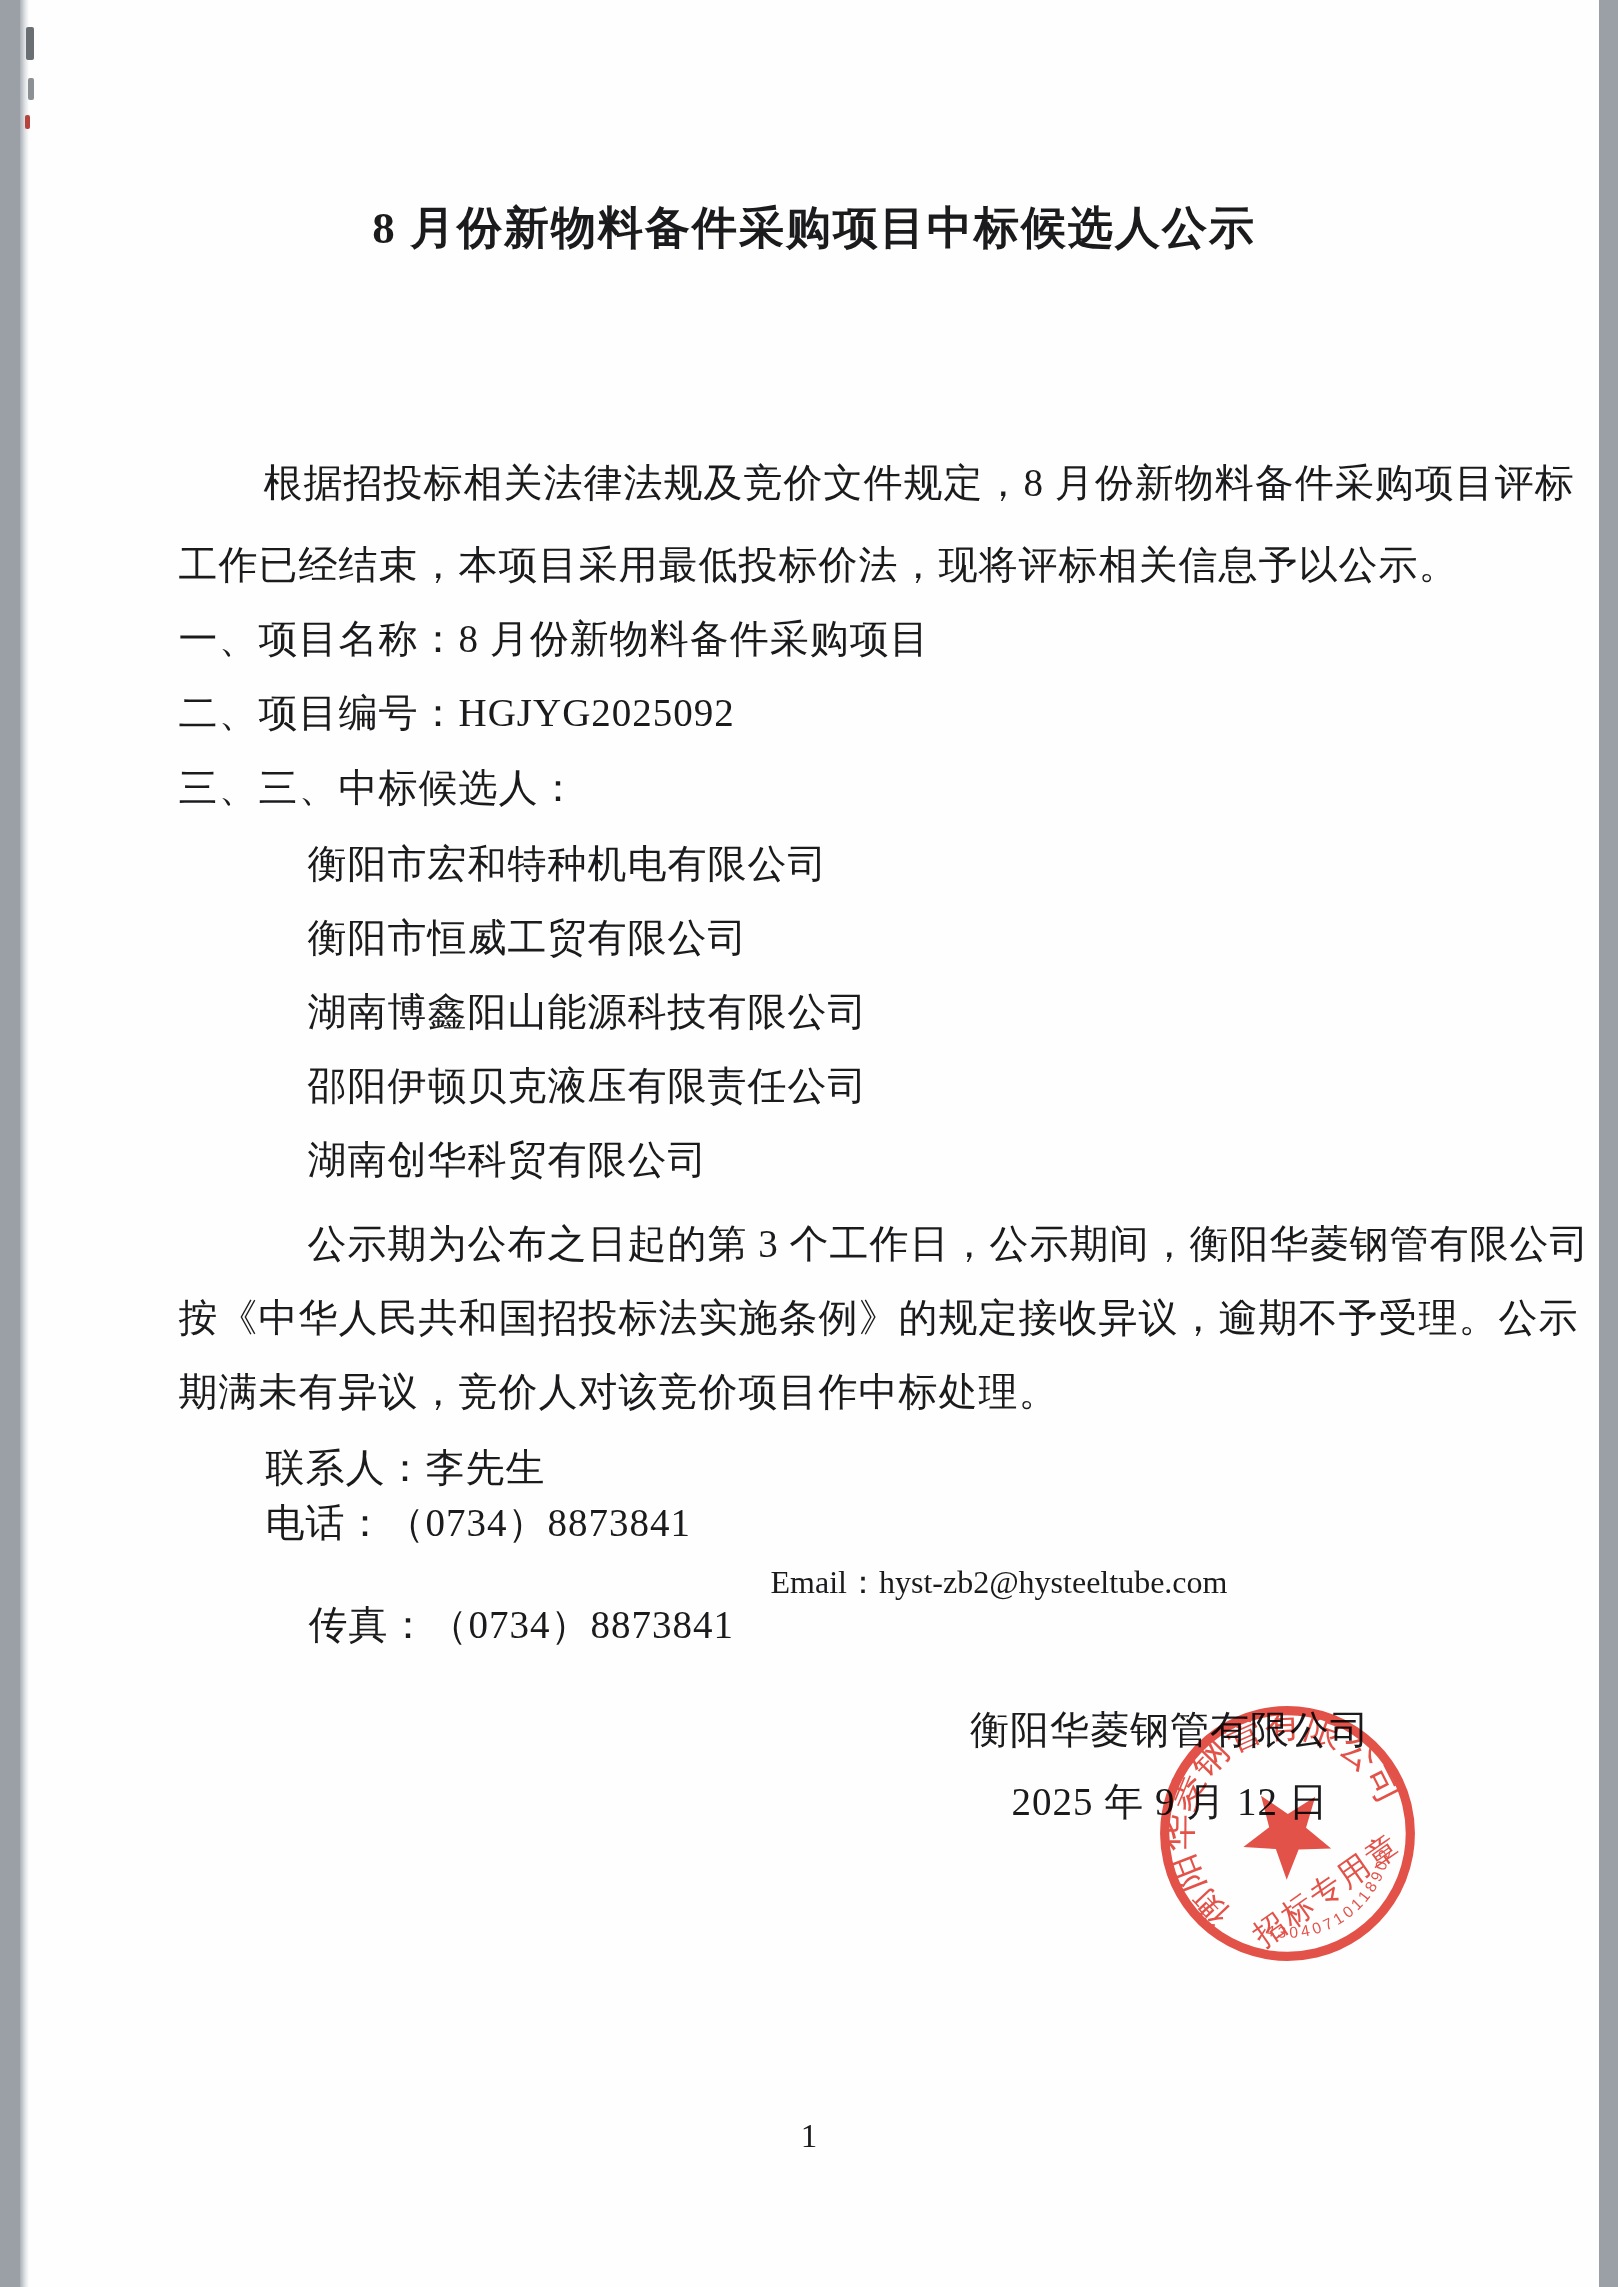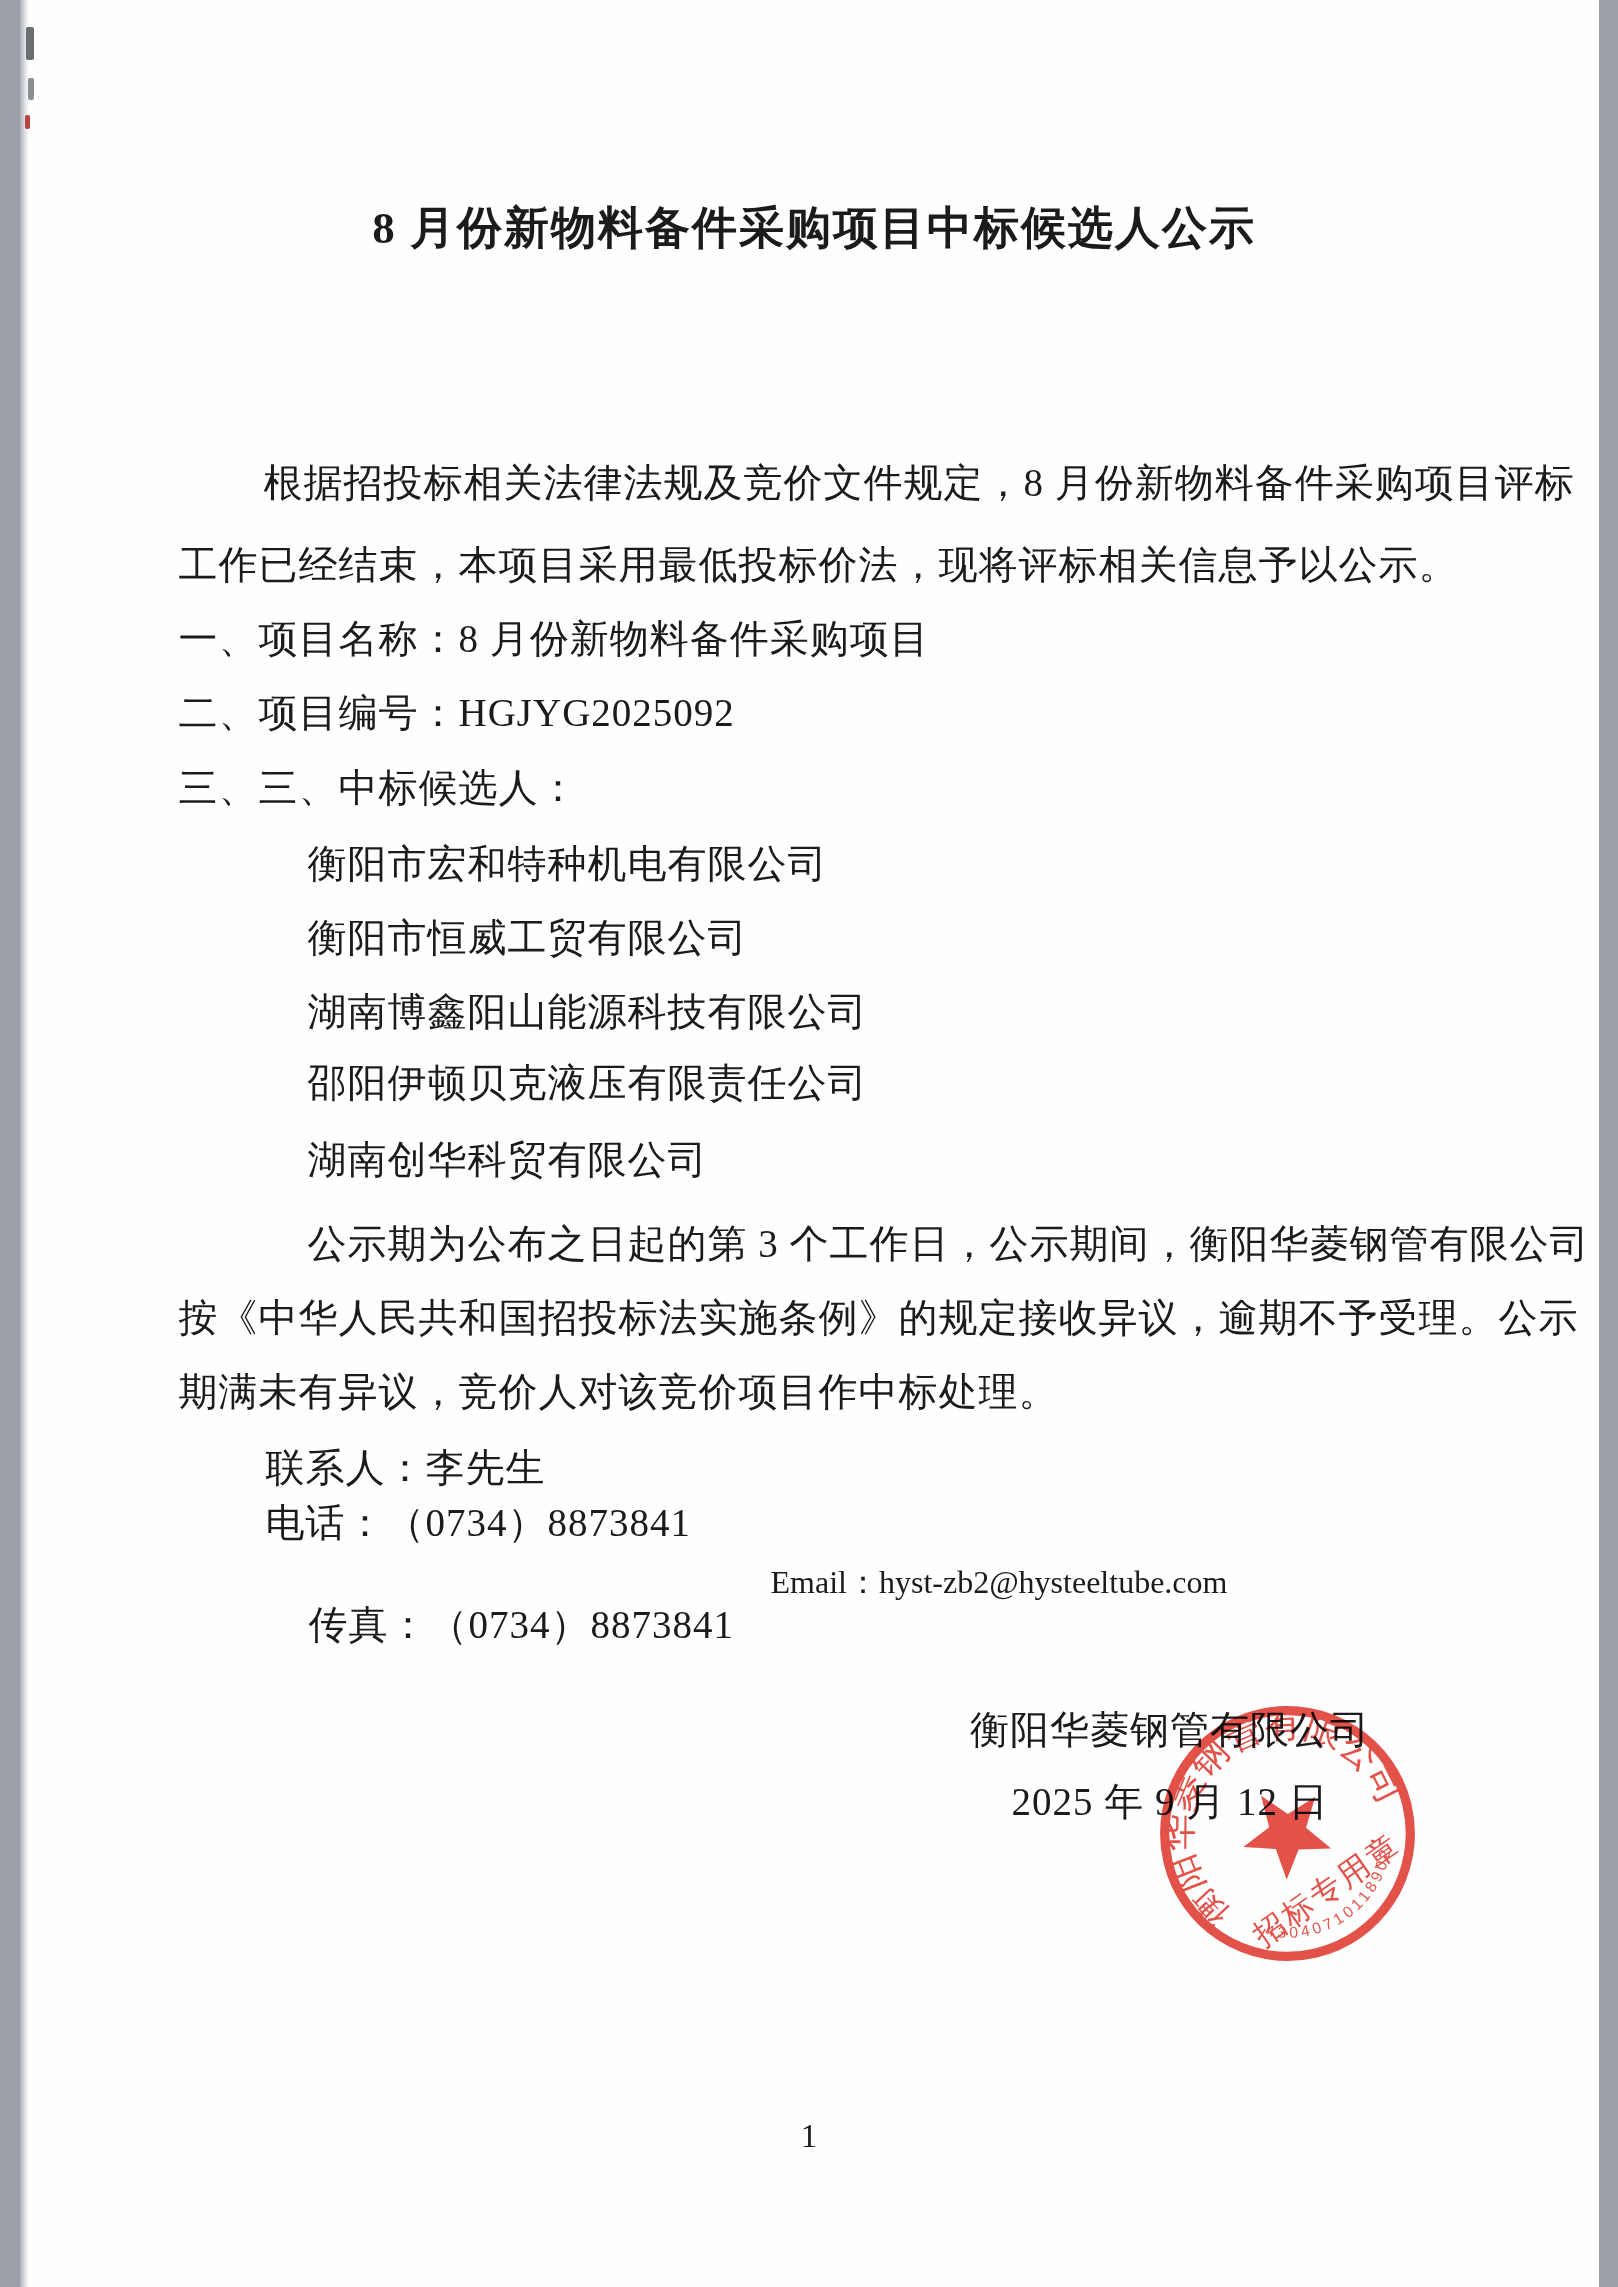--- a/index.html
+++ b/index.html
@@ -78,21 +78,21 @@
   <div class="line" style="left:244px;top:460px;">根据招投标相关法律法规及竞价文件规定，8 月份新物料备件采购项目评标</div>
   <div class="line" style="left:159px;top:542px;">工作已经结束，本项目采用最低投标价法，现将评标相关信息予以公示。</div>
 
   <div class="line" style="left:159px;top:616px;">一、项目名称：8 月份新物料备件采购项目</div>
   <div class="line" style="left:159px;top:690px;">二、项目编号：HGJYG2025092</div>
   <div class="line" style="left:159px;top:765px;">三、三、中标候选人：</div>
 
   <div class="line" style="left:288px;top:841px;">衡阳市宏和特种机电有限公司</div>
   <div class="line" style="left:288px;top:915px;">衡阳市恒威工贸有限公司</div>
   <div class="line" style="left:288px;top:989px;">湖南博鑫阳山能源科技有限公司</div>
-  <div class="line" style="left:288px;top:1063px;font-family:Liberation Mono, monospace;">邵阳伊顿贝克液压有限责任公司</div>
+  <div class="line" style="left:288px;top:1063px;">邵阳伊顿贝克液压有限责任公司</div>
   <div class="line" style="left:288px;top:1137px;">湖南创华科贸有限公司</div>
 
   <div class="line" style="left:288px;top:1221px;">公示期为公布之日起的第 3 个工作日，公示期间，衡阳华菱钢管有限公司</div>
   <div class="line" style="left:159px;top:1295px;">按《中华人民共和国招投标法实施条例》的规定接收异议，逾期不予受理。公示</div>
   <div class="line" style="left:159px;top:1369px;">期满未有异议，竞价人对该竞价项目作中标处理。</div>
 
   <div class="line" style="left:246px;top:1445px;font-family:Liberation Serif, serif;">联系人：李先生</div>
   <div class="line" style="left:246px;top:1500px;">电话：（0734）8873841</div>
   <div class="line" style="left:246px;top:1555px;">
     <span>传真：（0734）8873841</span>

